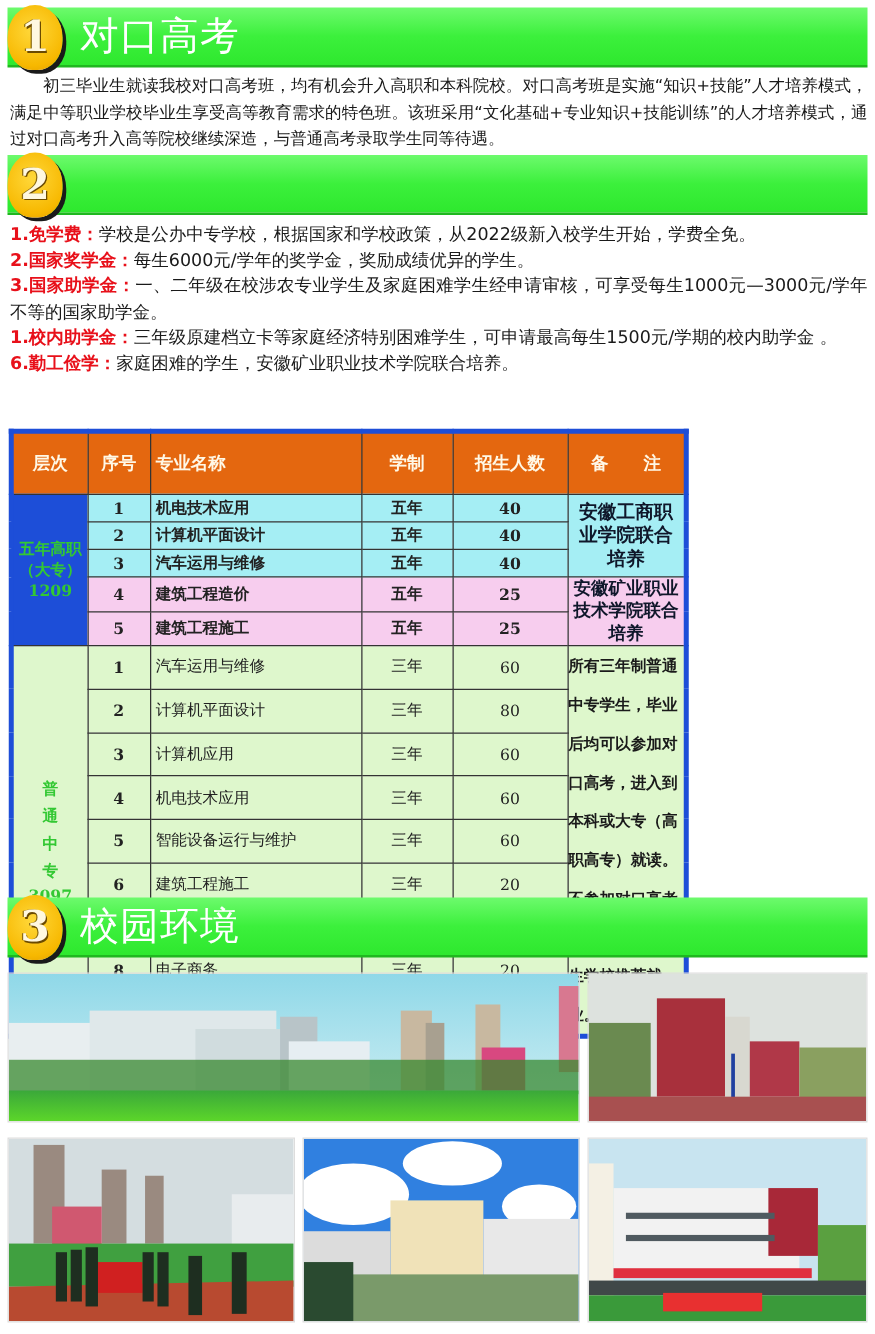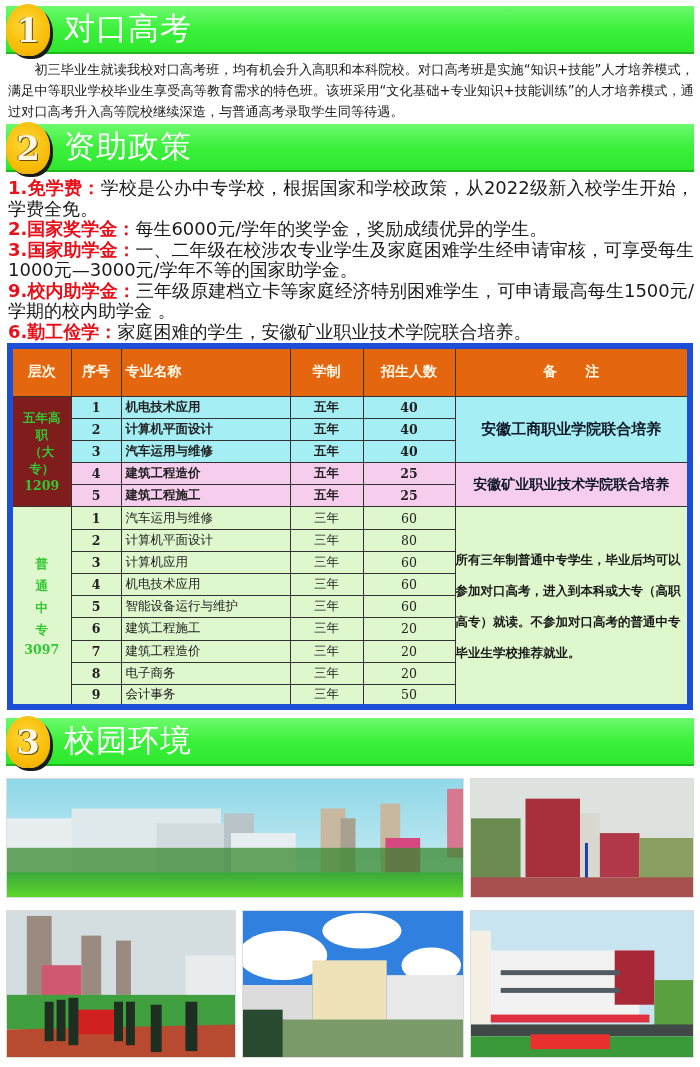--- a/index.html
+++ b/index.html
@@ -25,27 +25,27 @@
   }
   .banner-title {
     margin-left: 14px; font-size: 31px; color: #ffffff;
     font-family: "DejaVu Sans", sans-serif; font-weight: normal; letter-spacing: 1px;
   }
   .para {
     position: absolute; left: 8px; width: 686px;
     font-size: 13.2px; line-height: 21px; color: #1a1a1a; text-align: justify;
   }
   .indent { text-indent: 2em; }
-  .policy-line { font-size: 18px; line-height: 20.5px; }
+  .policy-line { font-size: 14px; line-height: 20.5px; }
   .policy-label { color: #e8101a; font-weight: bold; }
 
   table.enroll {
-    position: absolute; left: 7px; top: 343px; width: 686px;
+    position: absolute; left: 7px; top: 343px; width: 544px;
     border-collapse: collapse; font-family: "DejaVu Serif", serif;
-    border: 6px solid #1d4ed8;
+    border: 4px solid #1d4ed8;
   }
   table.enroll td, table.enroll th {
     border: 1.5px solid #333; padding: 0 4px; font-size: 12.5px; height: 22.2px;
   }
   table.enroll th {
     background: #e4670f; color: #fff8e6; height: 50px; font-weight: bold; font-size: 14px;
   }
   .c-level { width: 61px; text-align: center; }
   .c-no { width: 50px; text-align: center; font-weight: bold; }
   .c-name { width: 169px; text-align: left; font-weight: bold; }
@@ -70,45 +70,44 @@
 <body>
 
 <div class="banner" style="top:6px;">
   <div class="badge">1</div>
   <div class="banner-title">对口高考</div>
 </div>
 <p class="para indent" style="top:59px;">初三毕业生就读我校对口高考班，均有机会升入高职和本科院校。对口高考班是实施“知识+技能”人才培养模式，满足中等职业学校毕业生享受高等教育需求的特色班。该班采用“文化基础+专业知识+技能训练”的人才培养模式，通过对口高考升入高等院校继续深造，与普通高考录取学生同等待遇。</p>
 
 <div class="banner" style="top:124px;">
   <div class="badge">2</div>
-  <div class="banner-title">资助政策</div>
 </div>
 
 <div class="para" style="top:178px;">
   <div class="policy-line"><span class="policy-label">1.免学费：</span><span>学校是公办中专学校，根据国家和学校政策，从2022级新入校学生开始，学费全免。</span></div>
   <div class="policy-line"><span class="policy-label">2.国家奖学金：</span><span>每生6000元/学年的奖学金，奖励成绩优异的学生。</span></div>
   <div class="policy-line"><span class="policy-label">3.国家助学金：</span><span>一、二年级在校涉农专业学生及家庭困难学生经申请审核，可享受每生1000元—3000元/学年不等的国家助学金。</span></div>
-  <div class="policy-line"><span class="policy-label">9.校内助学金：</span><span>三年级原建档立卡等家庭经济特别困难学生，可申请最高每生1500元/学期的校内助学金 。</span></div>
+  <div class="policy-line"><span class="policy-label">1.校内助学金：</span><span>三年级原建档立卡等家庭经济特别困难学生，可申请最高每生1500元/学期的校内助学金 。</span></div>
   <div class="policy-line"><span class="policy-label">6.勤工俭学：</span><span>家庭困难的学生，安徽矿业职业技术学院联合培养。</span></div>
 </div>
 
 <table class="enroll">
   <thead>
     <tr>
       <th class="c-level">层次</th>
       <th class="c-no">序号</th>
       <th class="c-name" style="text-align:left">专业名称</th>
       <th class="c-years">学制</th>
       <th class="c-count">招生人数</th>
       <th class="c-note">备　　注</th>
     </tr>
   </thead>
   <tbody>
     <tr class="row-cyan">
-      <td class="c-level" rowspan="5" style="background:#7f1d1d">
+      <td class="c-level" rowspan="5" style="background:#1d4ed8">
         <div class="lvl-text">五年高职</div>
         <div class="lvl-text">（大专）</div>
         <div class="lvl-text">1209</div>
       </td>
       <td class="c-no">1</td>
       <td class="c-name">机电技术应用</td>
       <td class="c-years">五年</td>
       <td class="c-count">40</td>
       <td class="c-note" rowspan="3"><span class="note-red">安徽工商职业学院联合培养</span></td>
     </tr>

